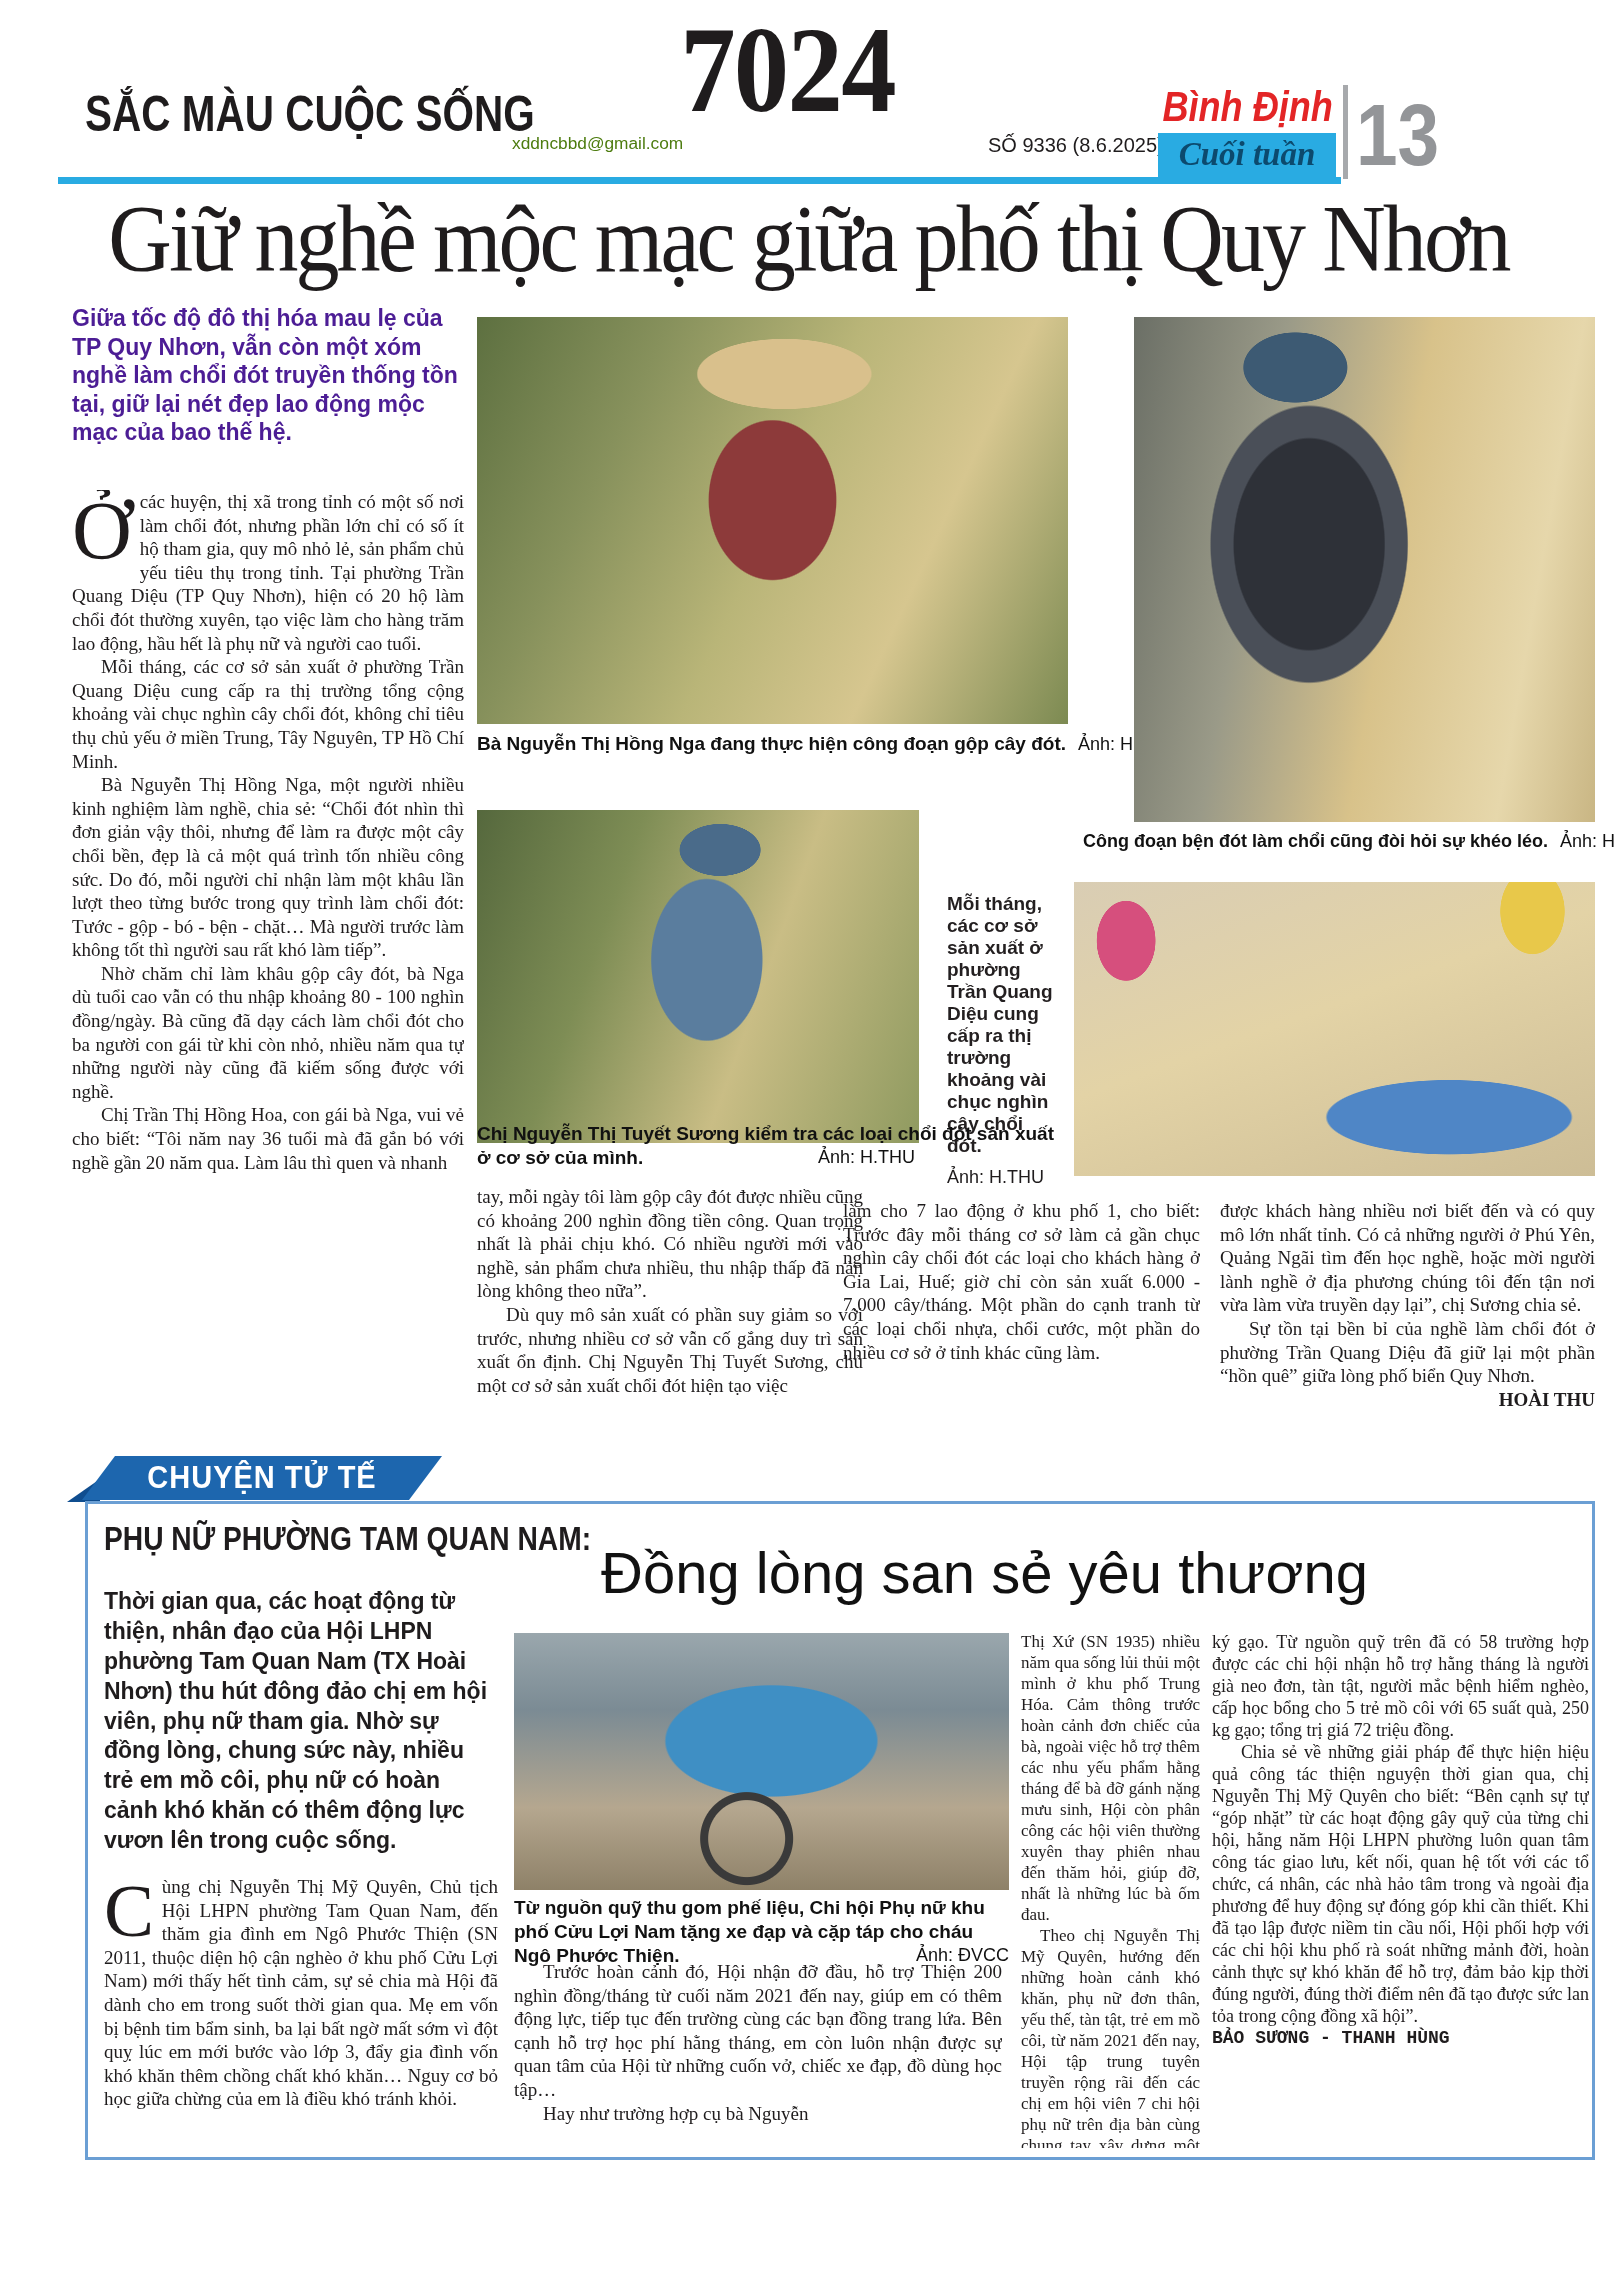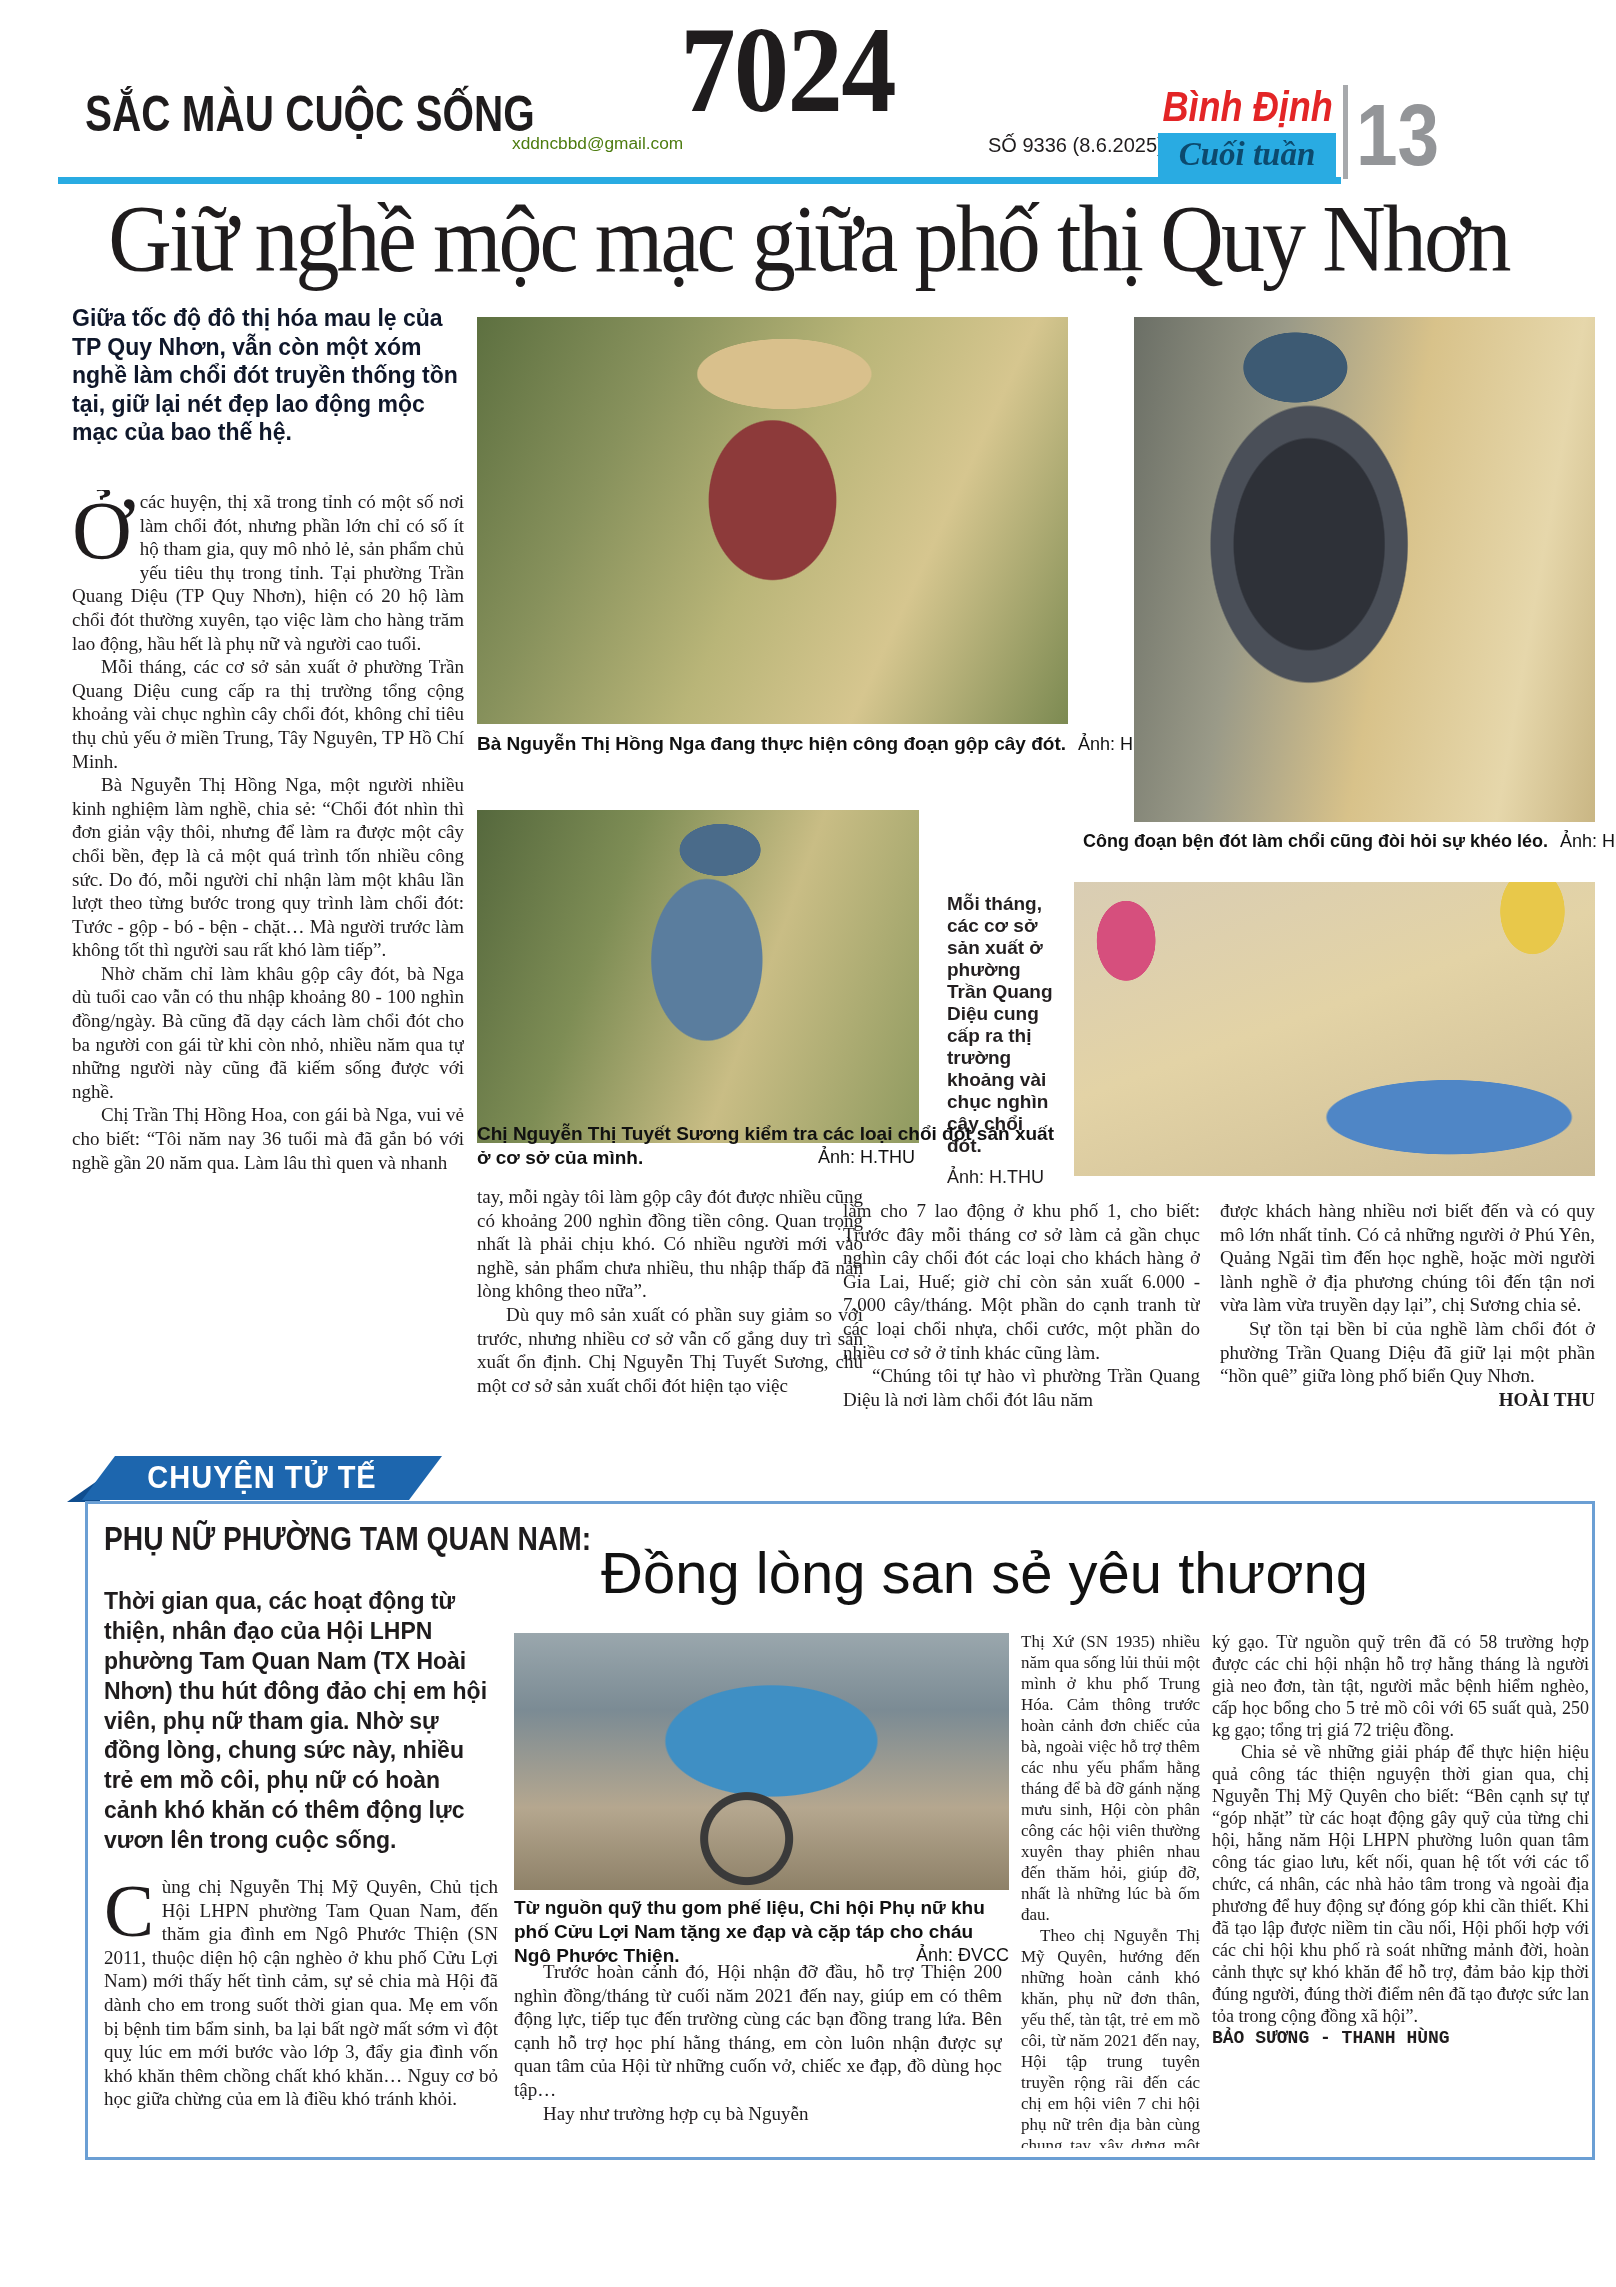--- a/index.html
+++ b/index.html
@@ -21,21 +21,21 @@
         font-size:33px;color:#0c4a6e;white-space:nowrap;}
   .page-num{font-family:"Liberation Sans",sans-serif;font-weight:bold;font-size:88px;color:#939598;
         line-height:1;transform:scaleX(.85);transform-origin:left bottom;}
   .vbar{background:#a7a9ac;}
   .cyan-rule{background:#29abe2;}
 
   
   .main-title{width:100%;text-align:center;font-family:"Liberation Serif",serif;
         font-size:88px;letter-spacing:-2.9px;line-height:1;transform:scaleY(1.08);transform-origin:top center;}
   .lead{font-family:"Liberation Sans",sans-serif;font-weight:bold;font-size:23px;line-height:1.24;
-        text-align:left;color:#0f172a;}
+        text-align:left;color:#4c1d95;}
   .body-col{font-size:19px;line-height:23.6px;text-align:justify;overflow:hidden;}
   .body-col p{margin:0;}
   .body-col p.ind{text-indent:29px;}
   .dropcap{float:left;font-size:83px;line-height:.78;padding:7.7px 7.7px 0 0;font-family:"Liberation Serif",serif;}
   .dropcap2{float:left;font-size:75px;line-height:.8;padding:5.8px 7.7px 0 0;font-family:"Liberation Serif",serif;}
   .caption{font-family:"Liberation Sans",sans-serif;font-weight:bold;font-size:19px;line-height:1.25;color:#111;gap:12px;}
   .caption .credit{font-weight:normal;}
   .cap-flex{display:flex;justify-content:space-between;align-items:baseline;white-space:nowrap;}
   .credit{font-family:"Liberation Sans",sans-serif;font-weight:normal;font-size:18px;}
   .pullquote{font-family:"Liberation Sans",sans-serif;font-weight:bold;font-size:19px;line-height:22px;color:#231f20;}
@@ -137,21 +137,20 @@
     <span>Chị Nguyễn Thị Tuyết Sương kiểm tra các loại chổi đót sản xuất ở cơ sở của mình.</span>
     <span class="credit" style="position:absolute;right:144px;bottom:1px;">Ảnh: H.THU</span>
   </div>
 
   <div class="abs body-col" style="left:477px;top:1185px;width:386px;height:265px;">
     <p>tay, mỗi ngày tôi làm gộp cây đót được nhiều cũng có khoảng 200 nghìn đồng tiền công. Quan trọng nhất là phải chịu khó. Có nhiều người mới vào nghề, sản phẩm chưa nhiều, thu nhập thấp đã nản lòng không theo nữa”.</p>
     <p class="ind">Dù quy mô sản xuất có phần suy giảm so với trước, nhưng nhiều cơ sở vẫn cố gắng duy trì sản xuất ổn định. Chị Nguyễn Thị Tuyết Sương, chủ một cơ sở sản xuất chổi đót hiện tạo việc</p>
   </div>
   <div class="abs body-col" style="left:843px;top:1199px;width:357px;height:252px;">
     <p>làm cho 7 lao động ở khu phố 1, cho biết: Trước đây mỗi tháng cơ sở làm cả gần chục nghìn cây chổi đót các loại cho khách hàng ở Gia Lai, Huế; giờ chỉ còn sản xuất 6.000 - 7.000 cây/tháng. Một phần do cạnh tranh từ các loại chổi nhựa, chổi cước, một phần do nhiều cơ sở ở tỉnh khác cũng làm.</p>
-    <p class="ind">“Chúng tôi tự hào vì phường Trần Quang Diệu là nơi làm chổi đót lâu năm</p>
   </div>
   <div class="abs body-col" style="left:1220px;top:1199px;width:375px;height:252px;">
     <p>được khách hàng nhiều nơi biết đến và có quy mô lớn nhất tỉnh. Có cả những người ở Phú Yên, Quảng Ngãi tìm đến học nghề, hoặc mời người lành nghề ở địa phương chúng tôi đến tận nơi vừa làm vừa truyền dạy lại”, chị Sương chia sẻ.</p>
     <p class="ind"><span>Sự tồn tại bền bỉ của nghề làm chổi đót ở phường Trần Quang Diệu đã giữ lại một phần “hồn quê” giữa lòng phố biển Quy Nhơn.</span>
        <span class="author" style="float:right;font-family:'Liberation Serif',serif;">HOÀI THU</span></p>
   </div>
 
   <div class="abs banner-notch" style="left:67px;top:1479px;width:33px;height:23px;"></div>
   <div class="abs banner" style="left:82px;top:1456px;width:360px;height:44px;justify-content:center;">
     <span class="banner-label">CHUYỆN TỬ TẾ</span>

